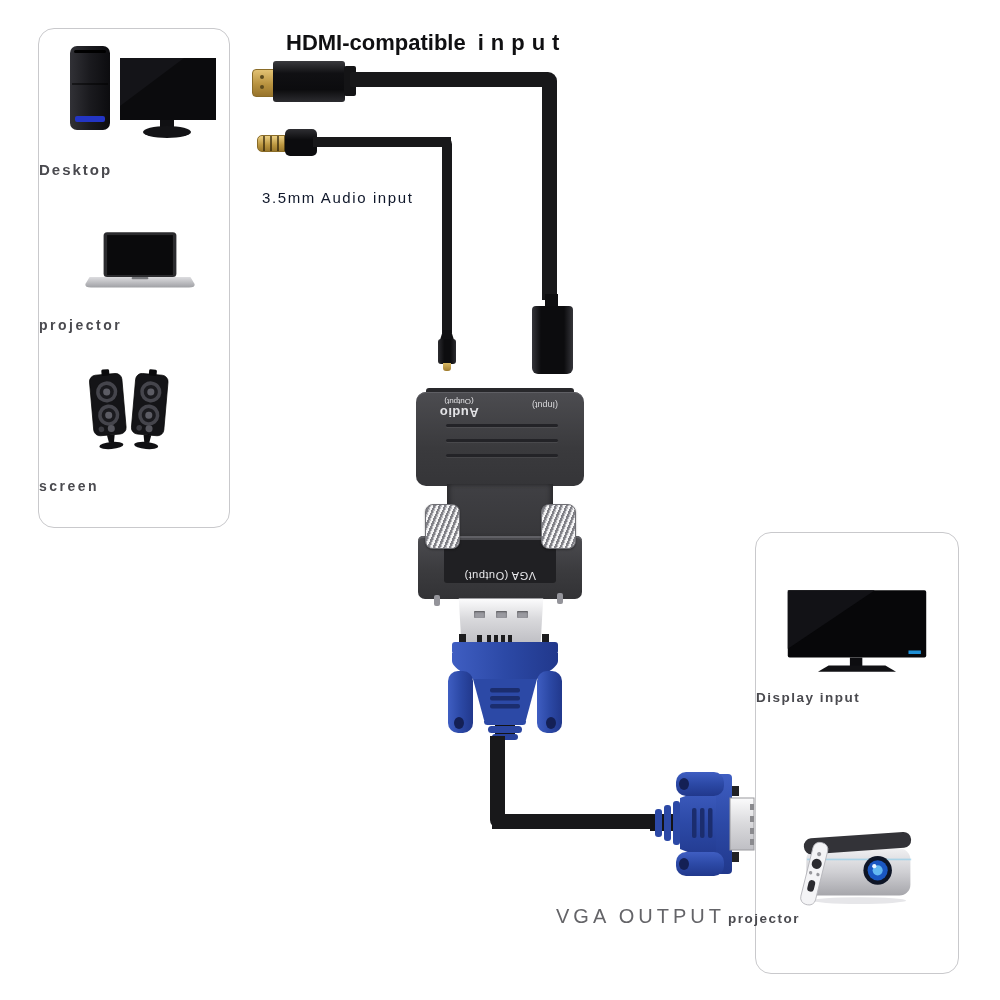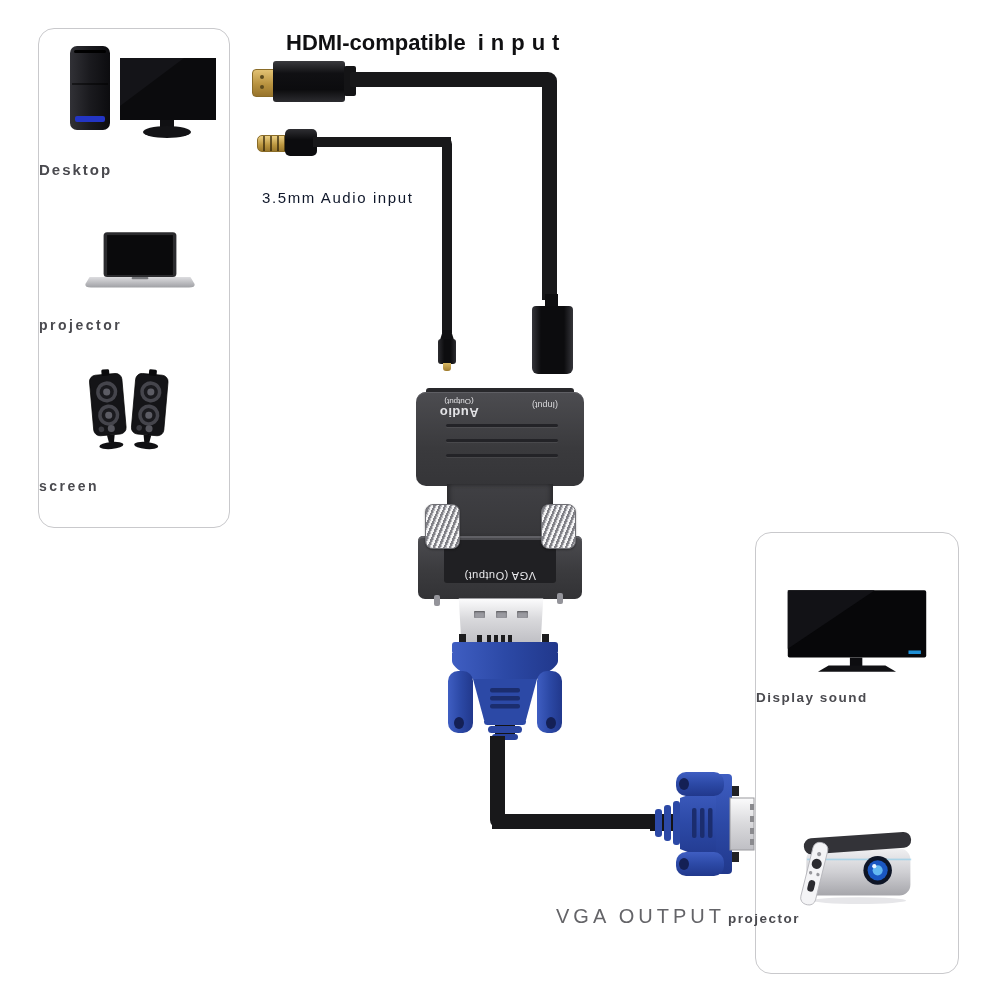--- a/index.html
+++ b/index.html
@@ -174,21 +174,21 @@
 
 <div class="panel" id="right-panel"></div>
 
 <svg class="abs" id="icon-tv" viewBox="0 0 160 104">
   <rect x="2" y="2" width="156" height="76" rx="2" fill="#070709"></rect>
   <polygon points="2,2 100,2 2,68" fill="#121216"></polygon>
   <rect x="138" y="70" width="14" height="4" fill="#1e8fd5"></rect>
   <rect x="72" y="78" width="14" height="10" fill="#0d0d10"></rect>
   <path d="M36,94 H124 L112,87 H48 Z" fill="#111114"></path>
 </svg>
-<div class="dev-label" id="label-display">Display sound</div>
+<div class="dev-label" id="label-display">Display input</div>
 
 <svg class="abs" id="icon-projector" viewBox="0 0 150 112">
   <defs>
     <linearGradient id="projG" x1="0" y1="0" x2="0" y2="1">
       <stop offset="0" stop-color="#f0f0f2"></stop>
         <stop offset=".5" stop-color="#cfcfd3"></stop>
         <stop offset="1" stop-color="#a6a6ab"></stop>
     </linearGradient>
   </defs>
   <ellipse cx="80" cy="96" rx="56" ry="4" fill="#e6e6e9"></ellipse>

